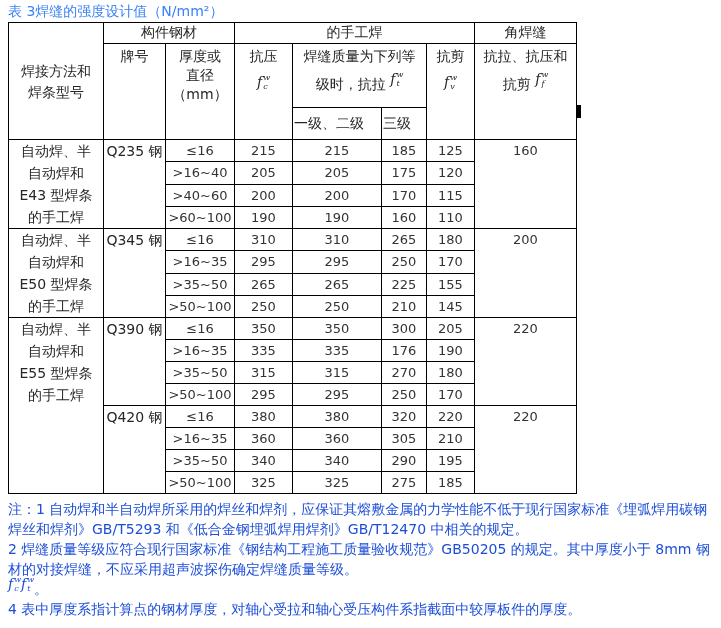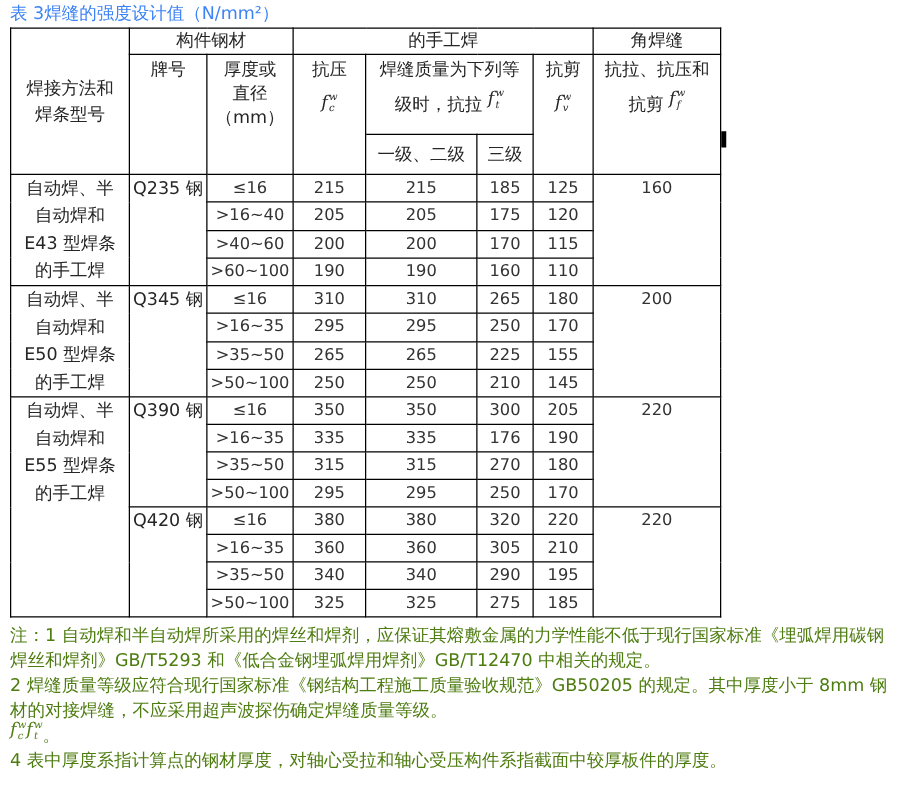--- a/index.html
+++ b/index.html
@@ -16,36 +16,36 @@
   th, td { border:1px solid #000; padding:0 1px; font-weight:normal; font-size:14px; color:#262626; }
 
   tr.hr1 { height:21px; }
   tr.hr2 { height:64px; }
   tr.hr3 { height:32px; }
   tbody tr { height:22px;margin-left:24px; }
 
   tr.hr1 th { text-align:center; vertical-align:middle; }
   th.span-rows { vertical-align:top; text-align:center; padding-top:2px; line-height:21px;margin-top:44px; }
   tr.hr2 th { vertical-align:top; text-align:center; padding-top:3px; line-height:19px; }
-  tr.hr3 th { vertical-align:middle; text-align:center; }
+  tr.hr3 th { vertical-align:middle; text-align:left; }
   .pre { white-space:pre-line; }
   .fml-line { margin-top:7px; }
   .second-line { margin-top:9px; }
 
   .method-cell { white-space:pre-line; text-align:center; vertical-align:top; line-height:22px; }
   .grade-cell  { text-align:center; vertical-align:top; line-height:22px; }
   .num-cell    { text-align:center; vertical-align:middle; font-size:13px; color:#333; }
   .fillet-cell { text-align:center; vertical-align:top; line-height:21px; font-size:13px; color:#333; }
 
   .fml { display:inline-flex; align-items:center; font-family:"DejaVu Serif","Liberation Serif",serif; font-style:italic; line-height:1; white-space:nowrap; }
   .fml .fbase { font-size:14px; }
   .fml .ss { display:inline-flex; flex-direction:column; align-items:flex-start; margin-left:1px; font-size:8px; line-height:1.15; }
   .raised { position:relative; top:-5px; }
 
-  .notes { margin:5px 4px 0 8px; font-size:14px; color:#4d7c0f; }
+  .notes { margin:5px 4px 0 8px; font-size:14px; color:#1d4ed8; }
   .notes p { margin:0; line-height:20px; }
   .note3 { margin-top:16px; }
   .note4 { margin-top:9px; }
   .edge-mark { position:absolute; left:577px; top:105px; width:4px; height:13px; background:#000; }
 </style>
 </head>
 <body>
 
 <div class="page">
 

